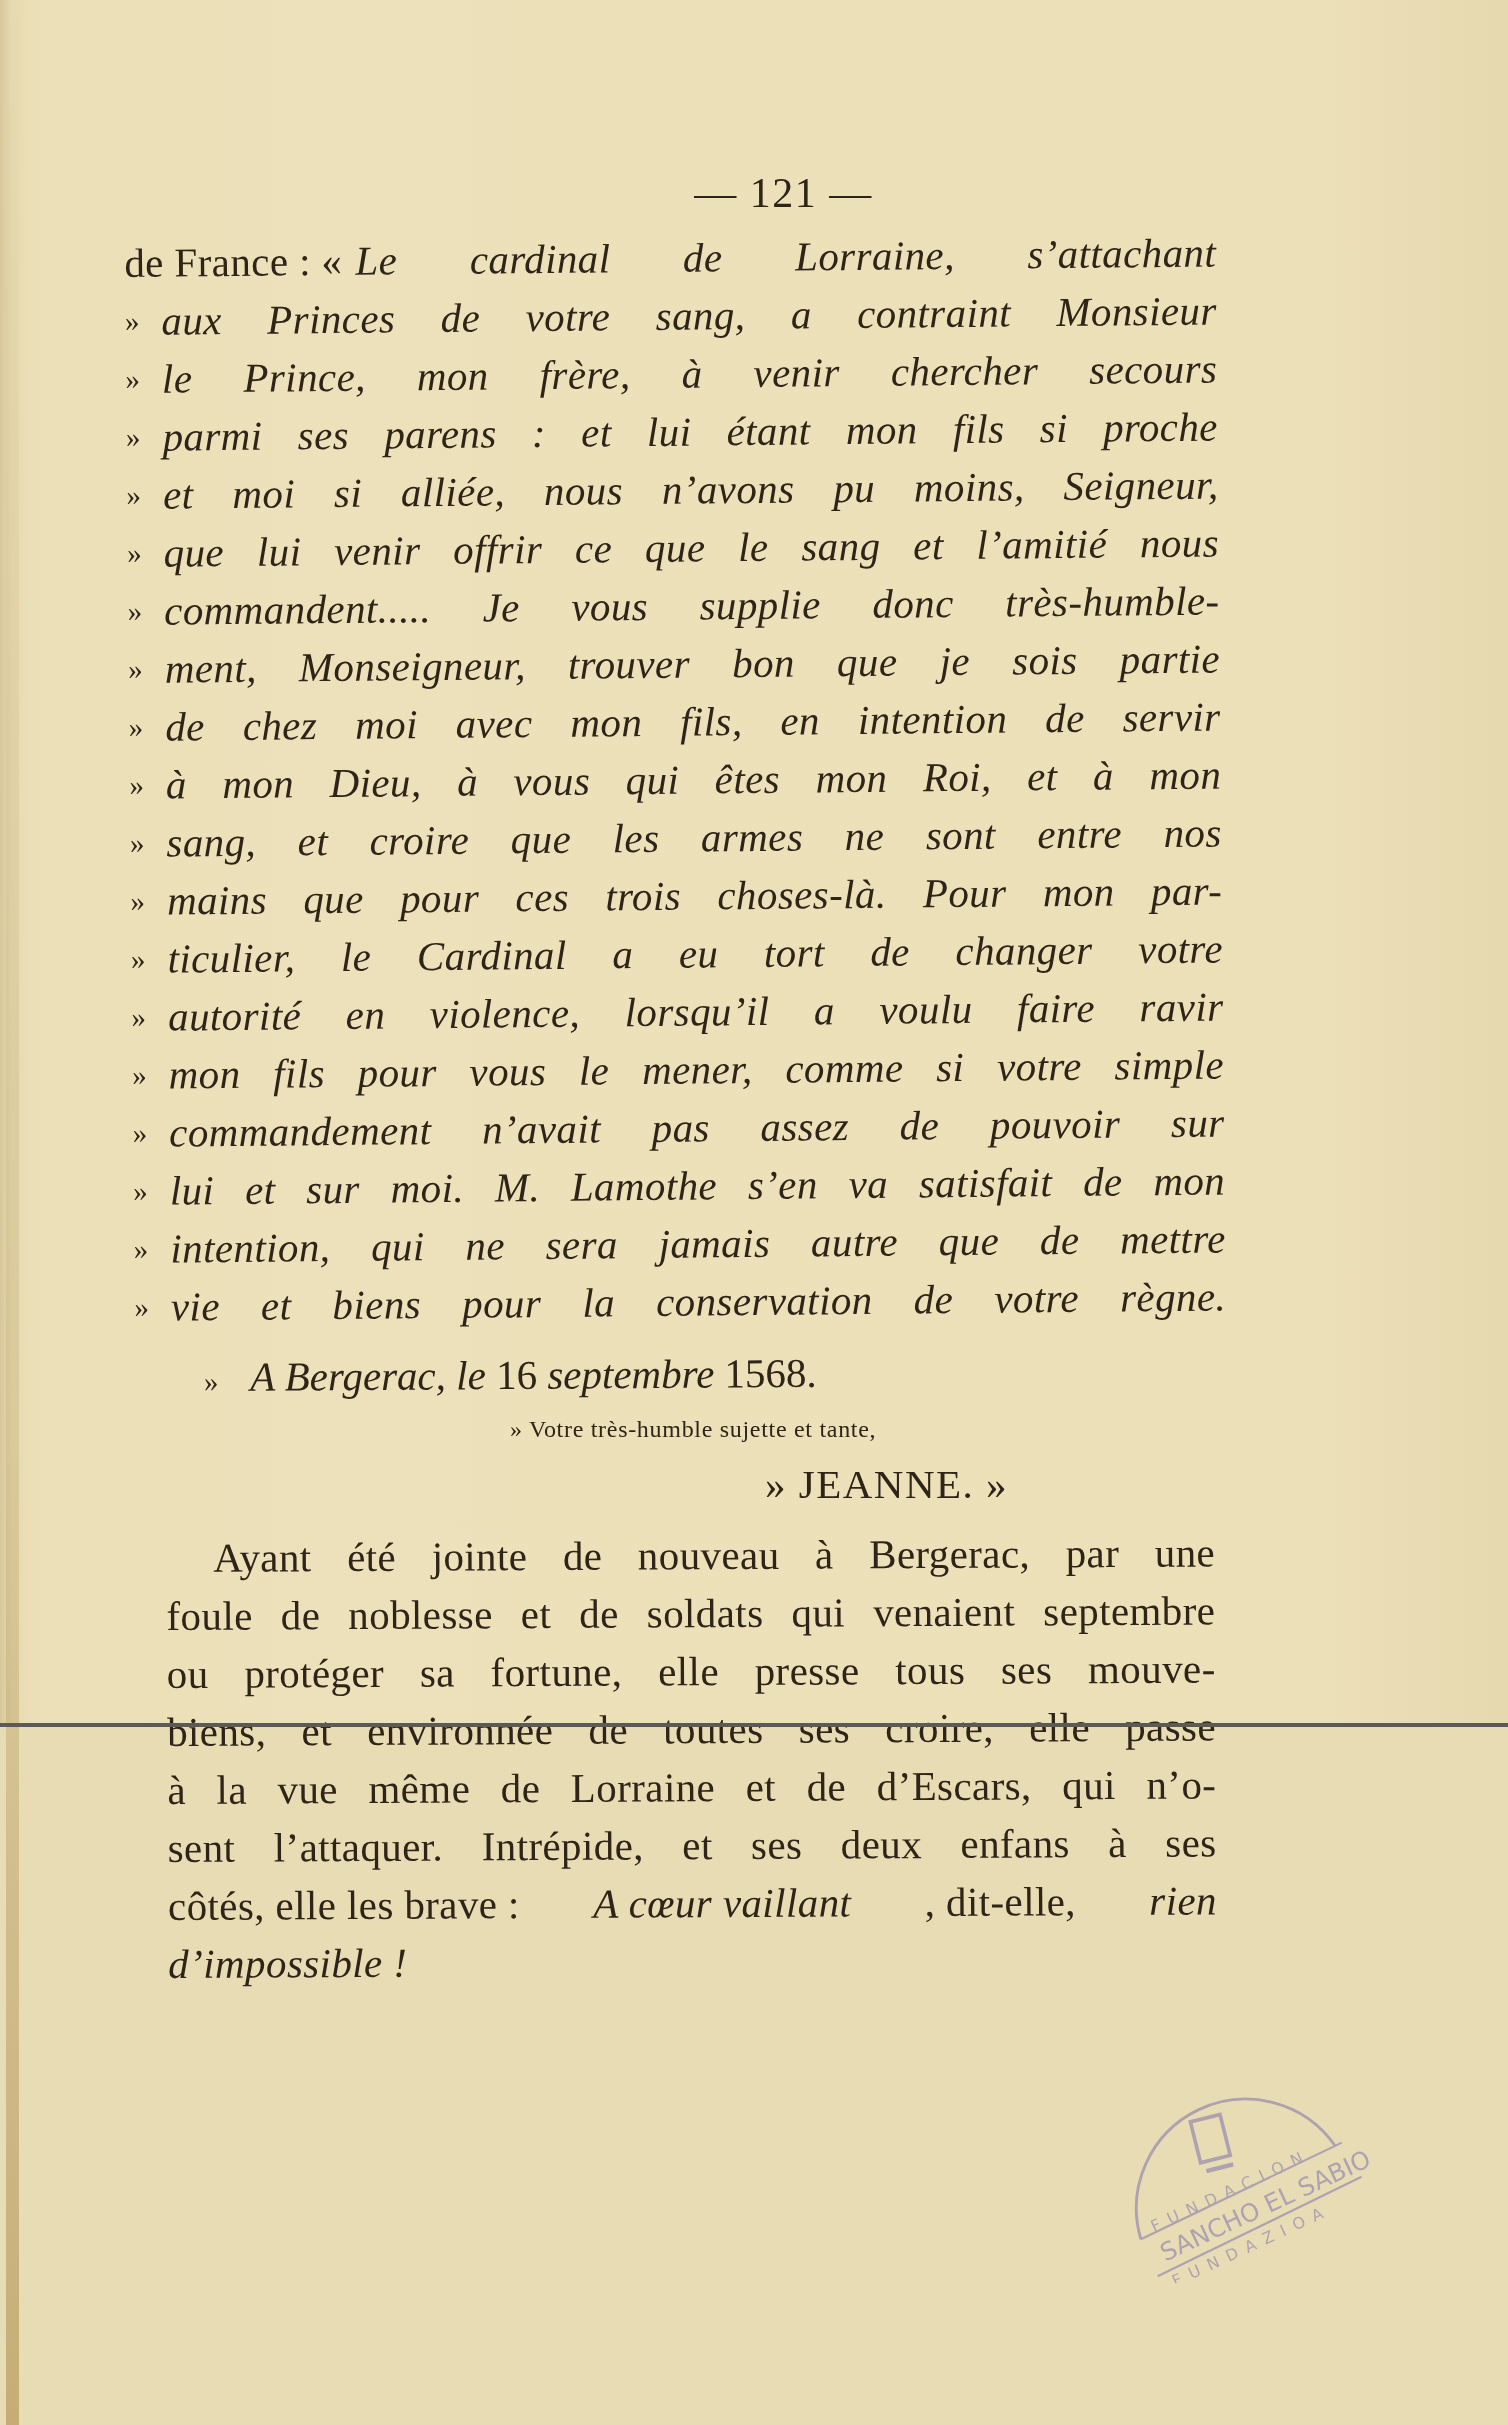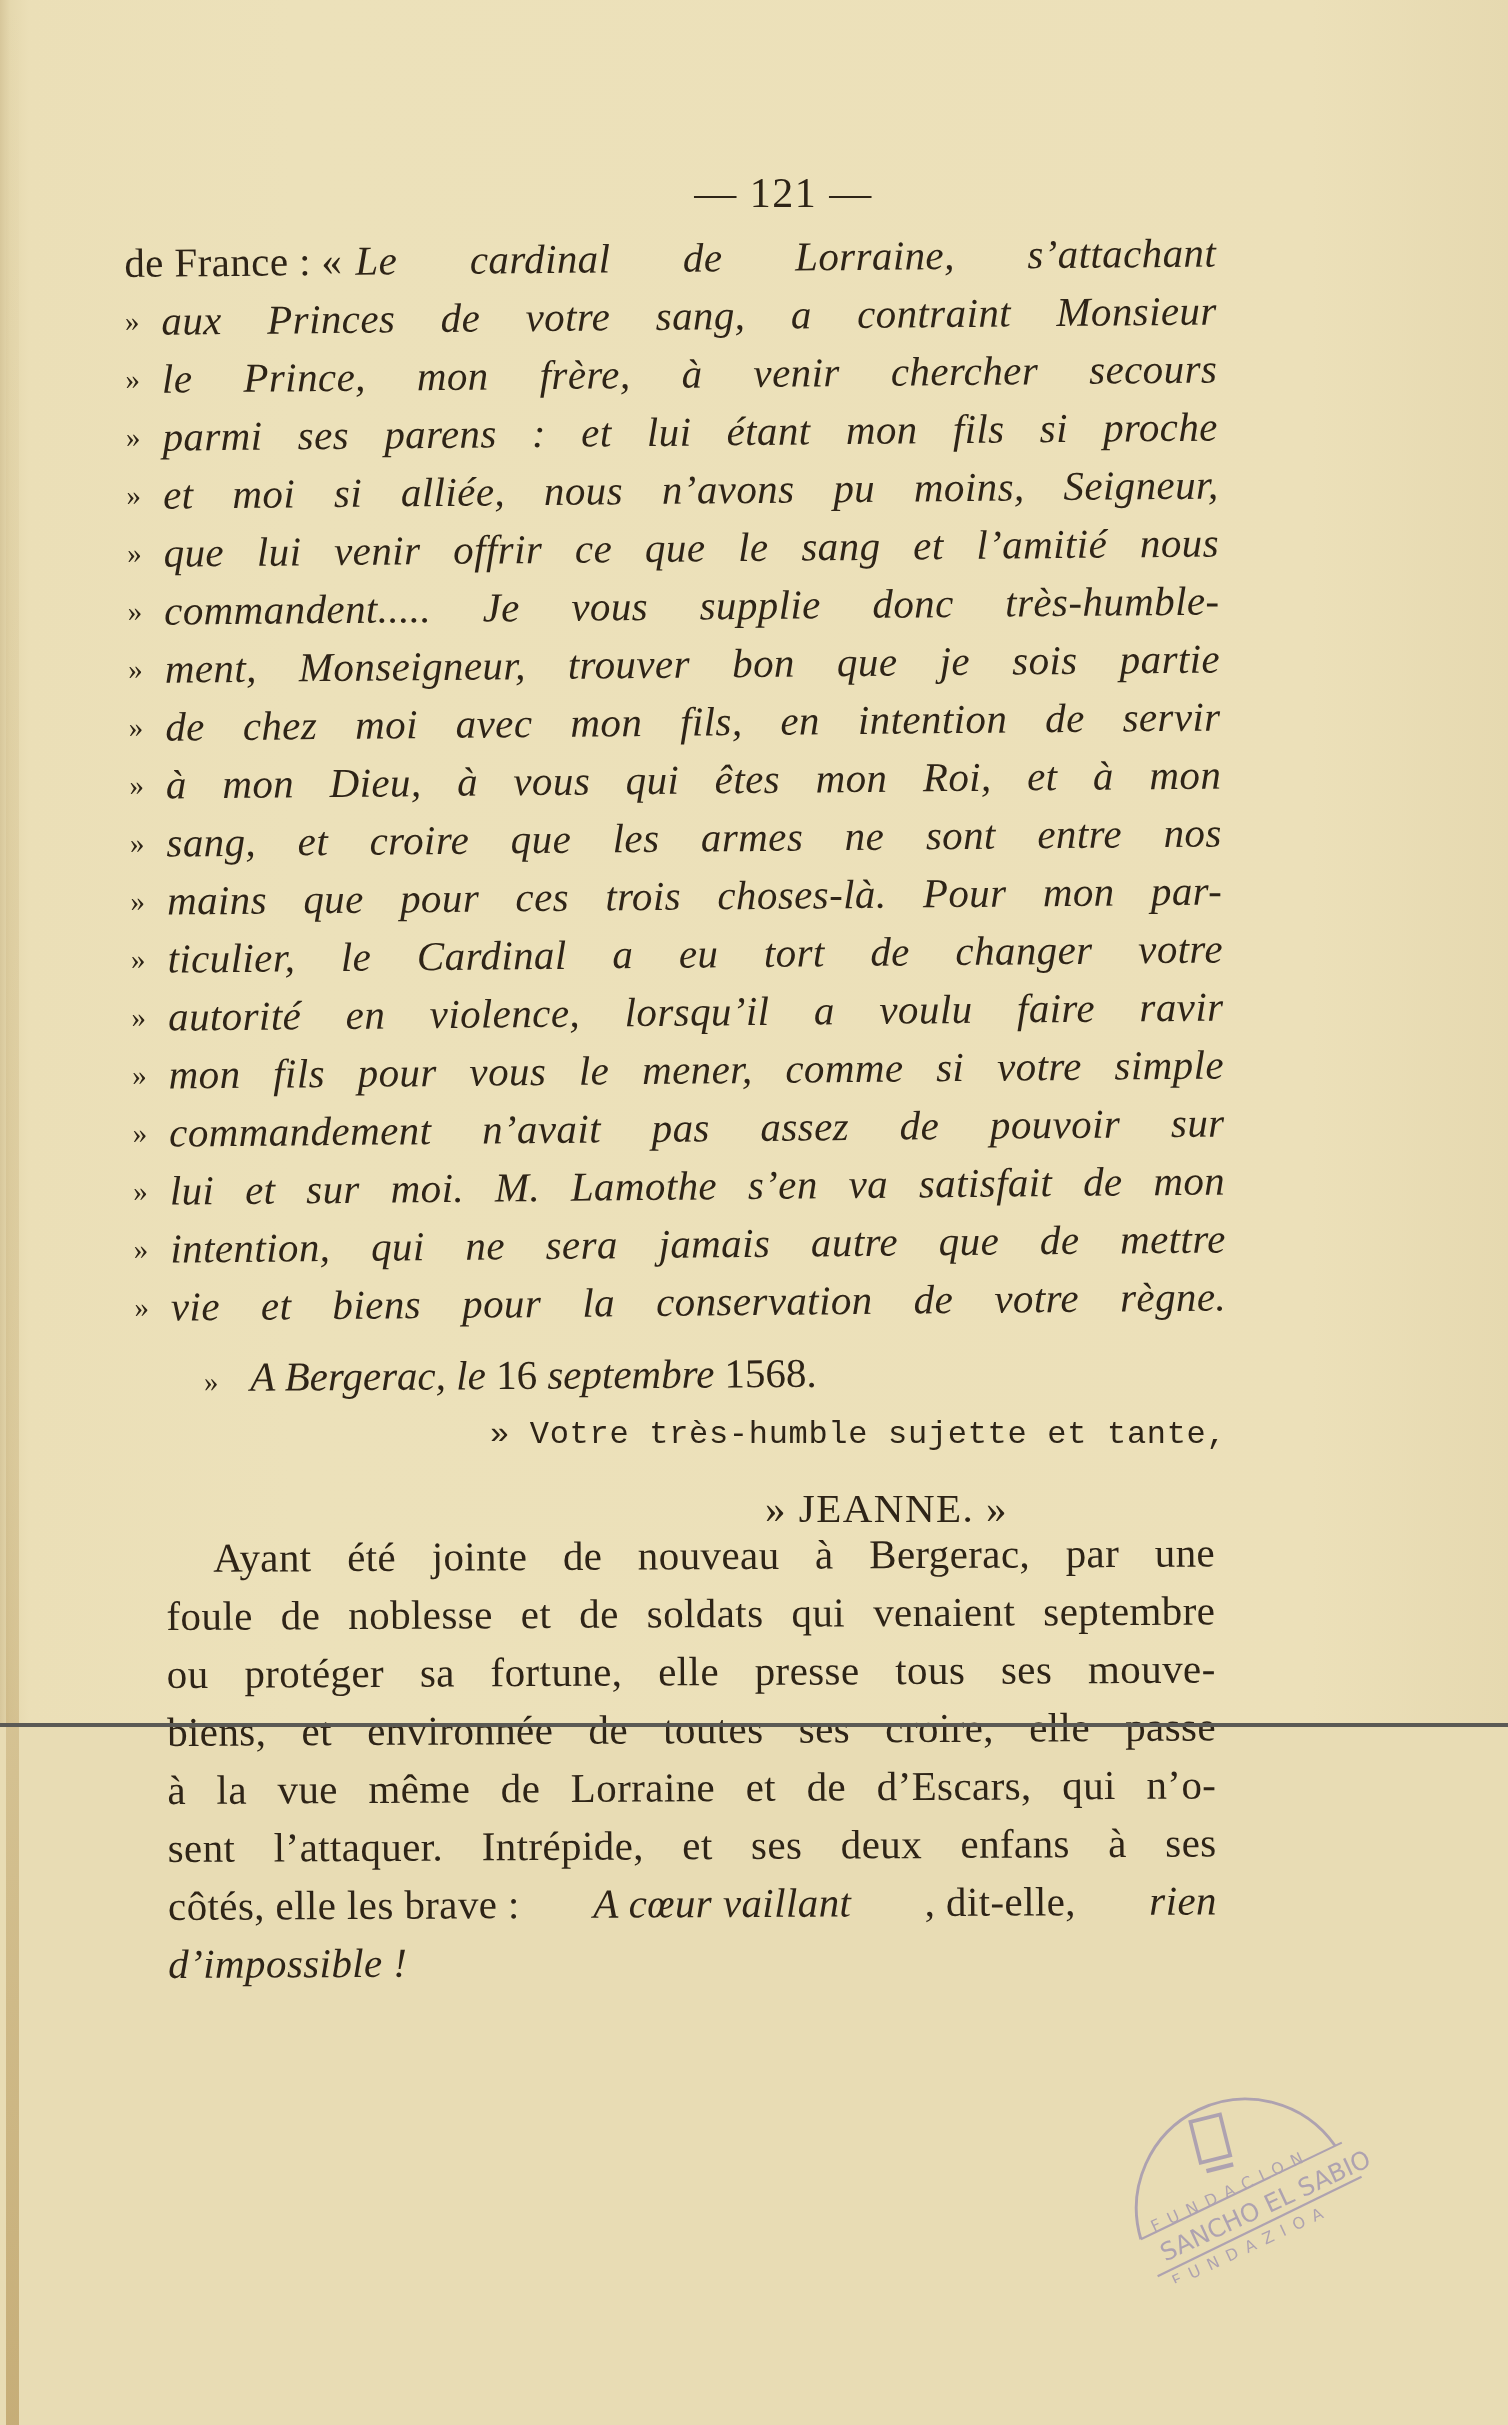--- a/index.html
+++ b/index.html
@@ -37,25 +37,25 @@
     .qline.first { font-style: normal; }
     .lead { font-style: normal; margin-right: 13px; }
     .it { font-style: italic; }
     .gt { font-style: normal; font-size: 29px; margin-right: 14.6px; display: inline-block; width: 22px; }
     .dateline {
       position: absolute; left: 204px; top: 1351px; font-size: 41px; font-style: italic;
       transform: rotate(-0.4deg);
     }
     .dateline .num { font-style: normal; }
     .sign1 {
-      position: absolute; left: 490px; top: 1416px; font-size: 32px;
-      font-family: Liberation Mono, monospace; letter-spacing: 0.7px;
+      position: absolute; left: 510px; top: 1416px; font-size: 24px;
+      font-family: Liberation Serif, serif; letter-spacing: 0.7px;
     }
     .sign2 {
-      position: absolute; left: 765px; top: 1460px; font-size: 41px; letter-spacing: 1.5px; margin-top: 24px;
+      position: absolute; left: 765px; top: 1460px; font-size: 41px; letter-spacing: 1.5px;
     }
     .para {
       position: absolute; left: 166px; top: 1529px; width: 1049px;
       transform: rotate(-0.3deg); transform-origin: left top;
     }
     .pline {
       height: 58px; line-height: 58px; font-size: 41px; white-space: nowrap;
       display: flex; justify-content: space-between; letter-spacing: 0.4px;
     }
     .pline.indent { padding-left: 47px; }

